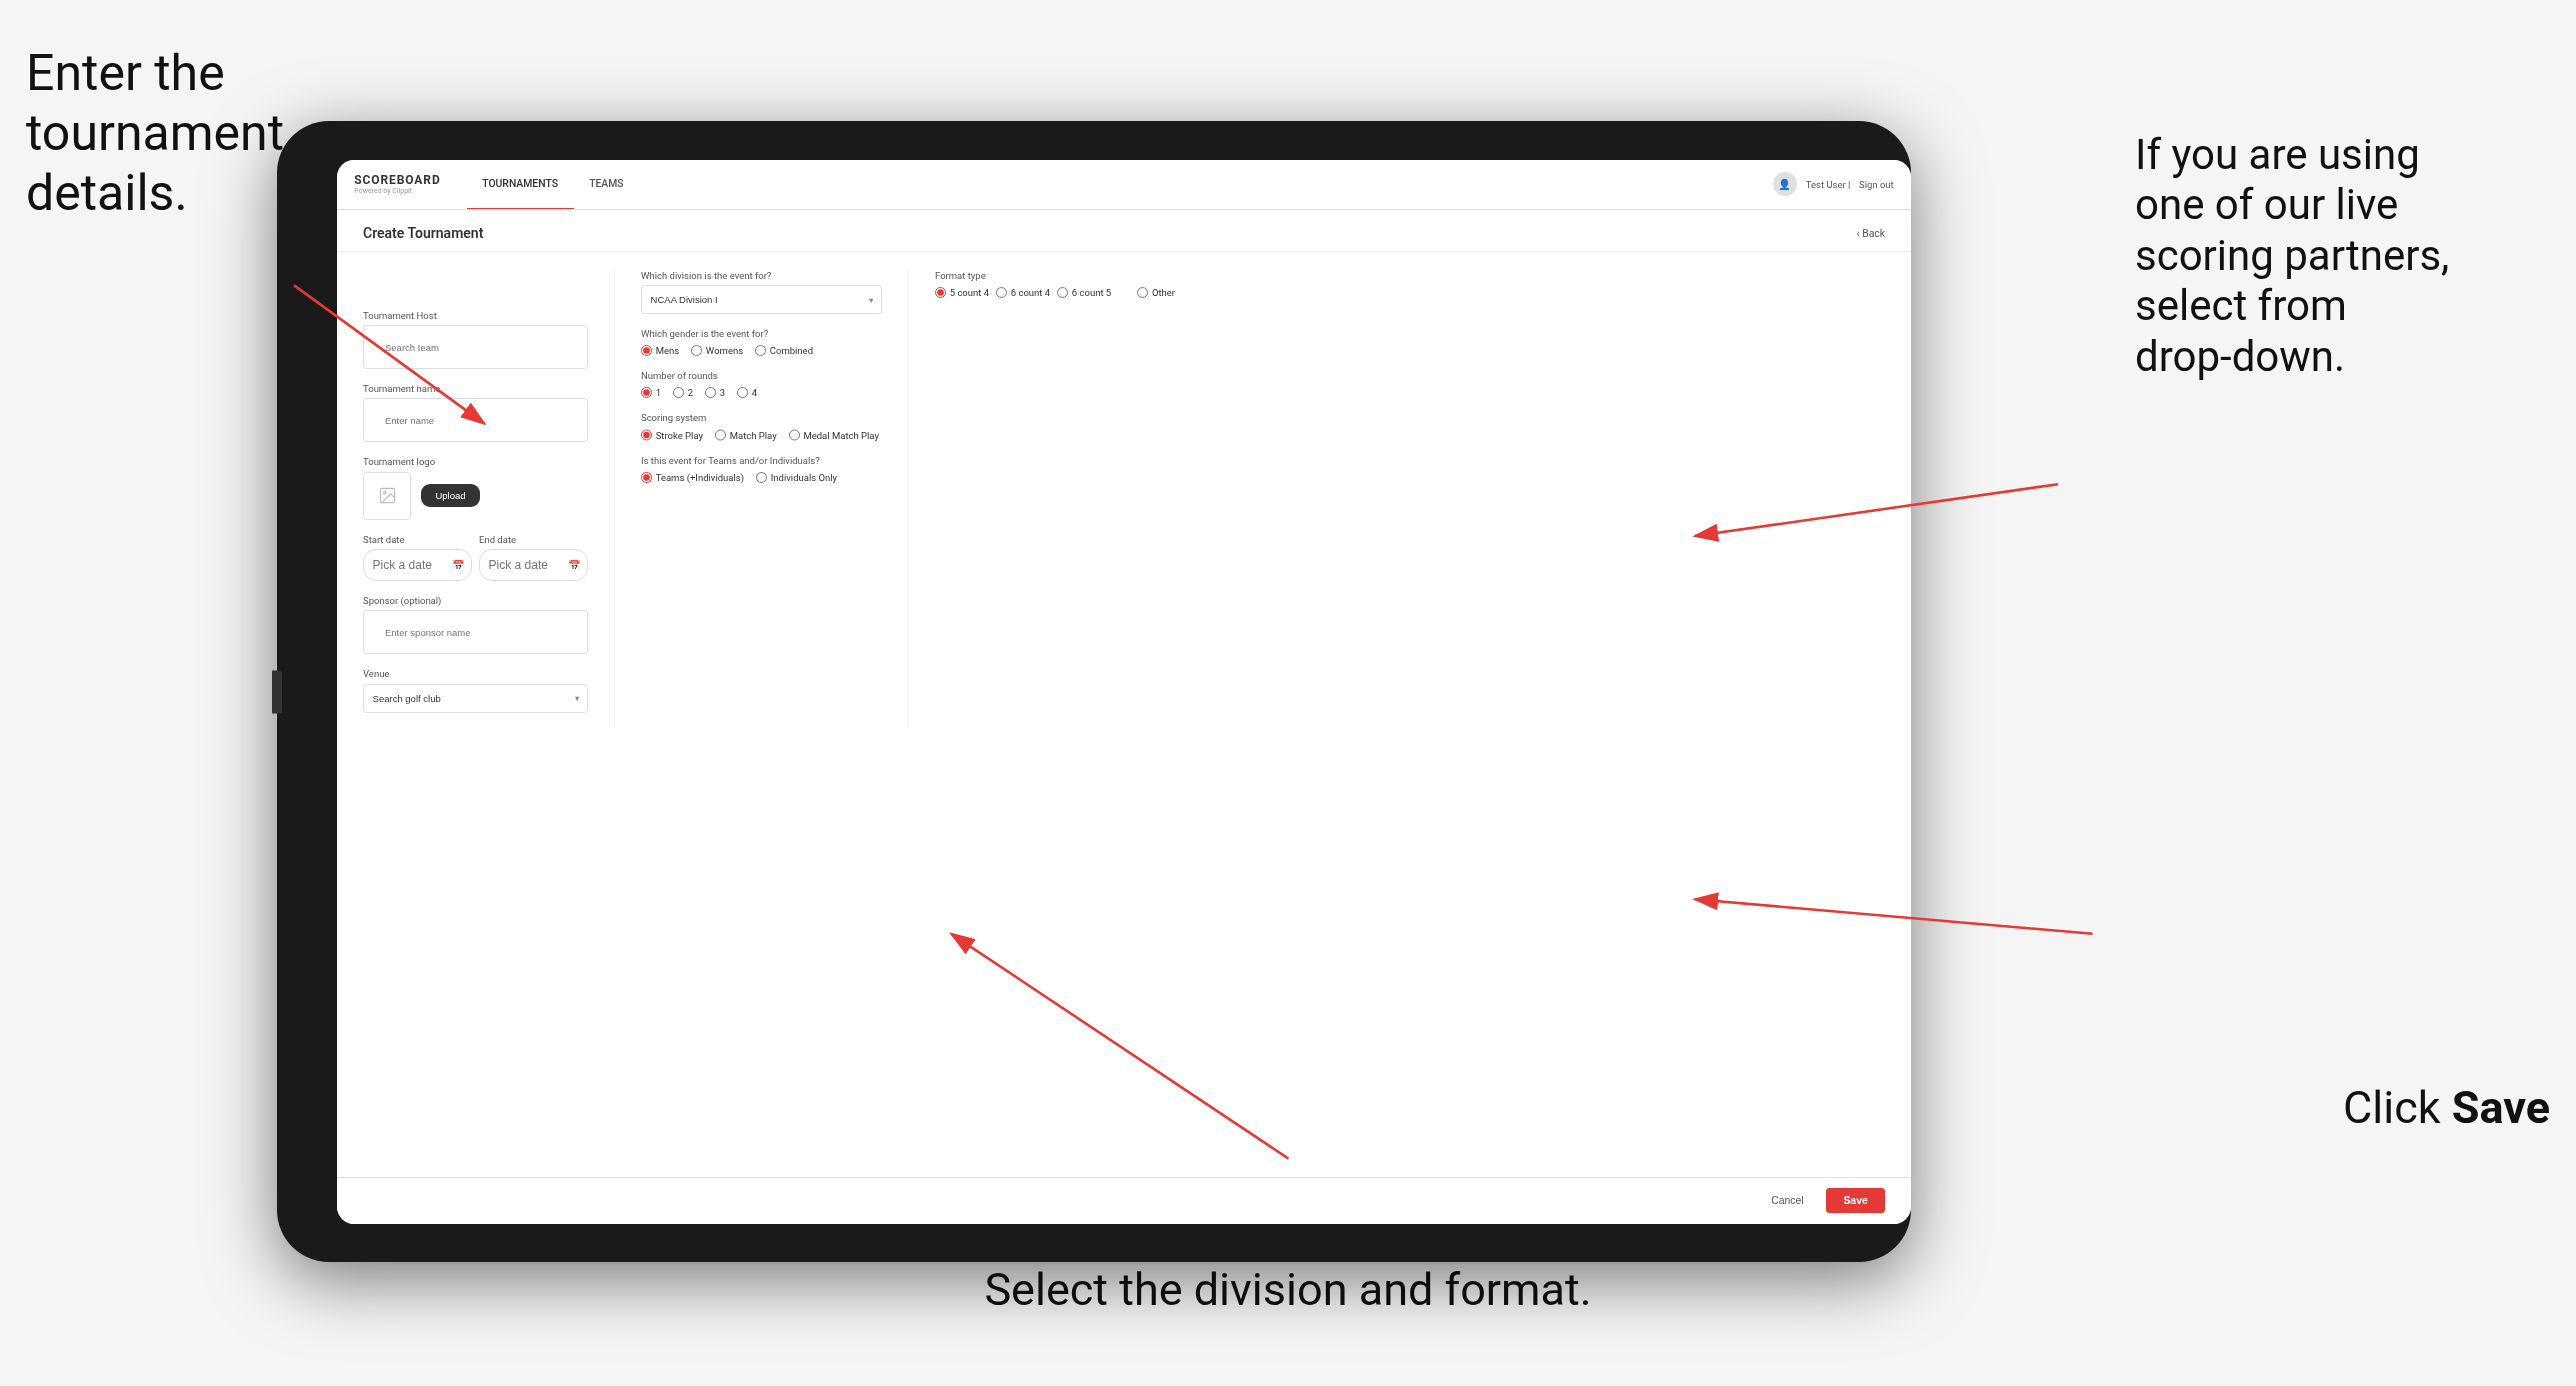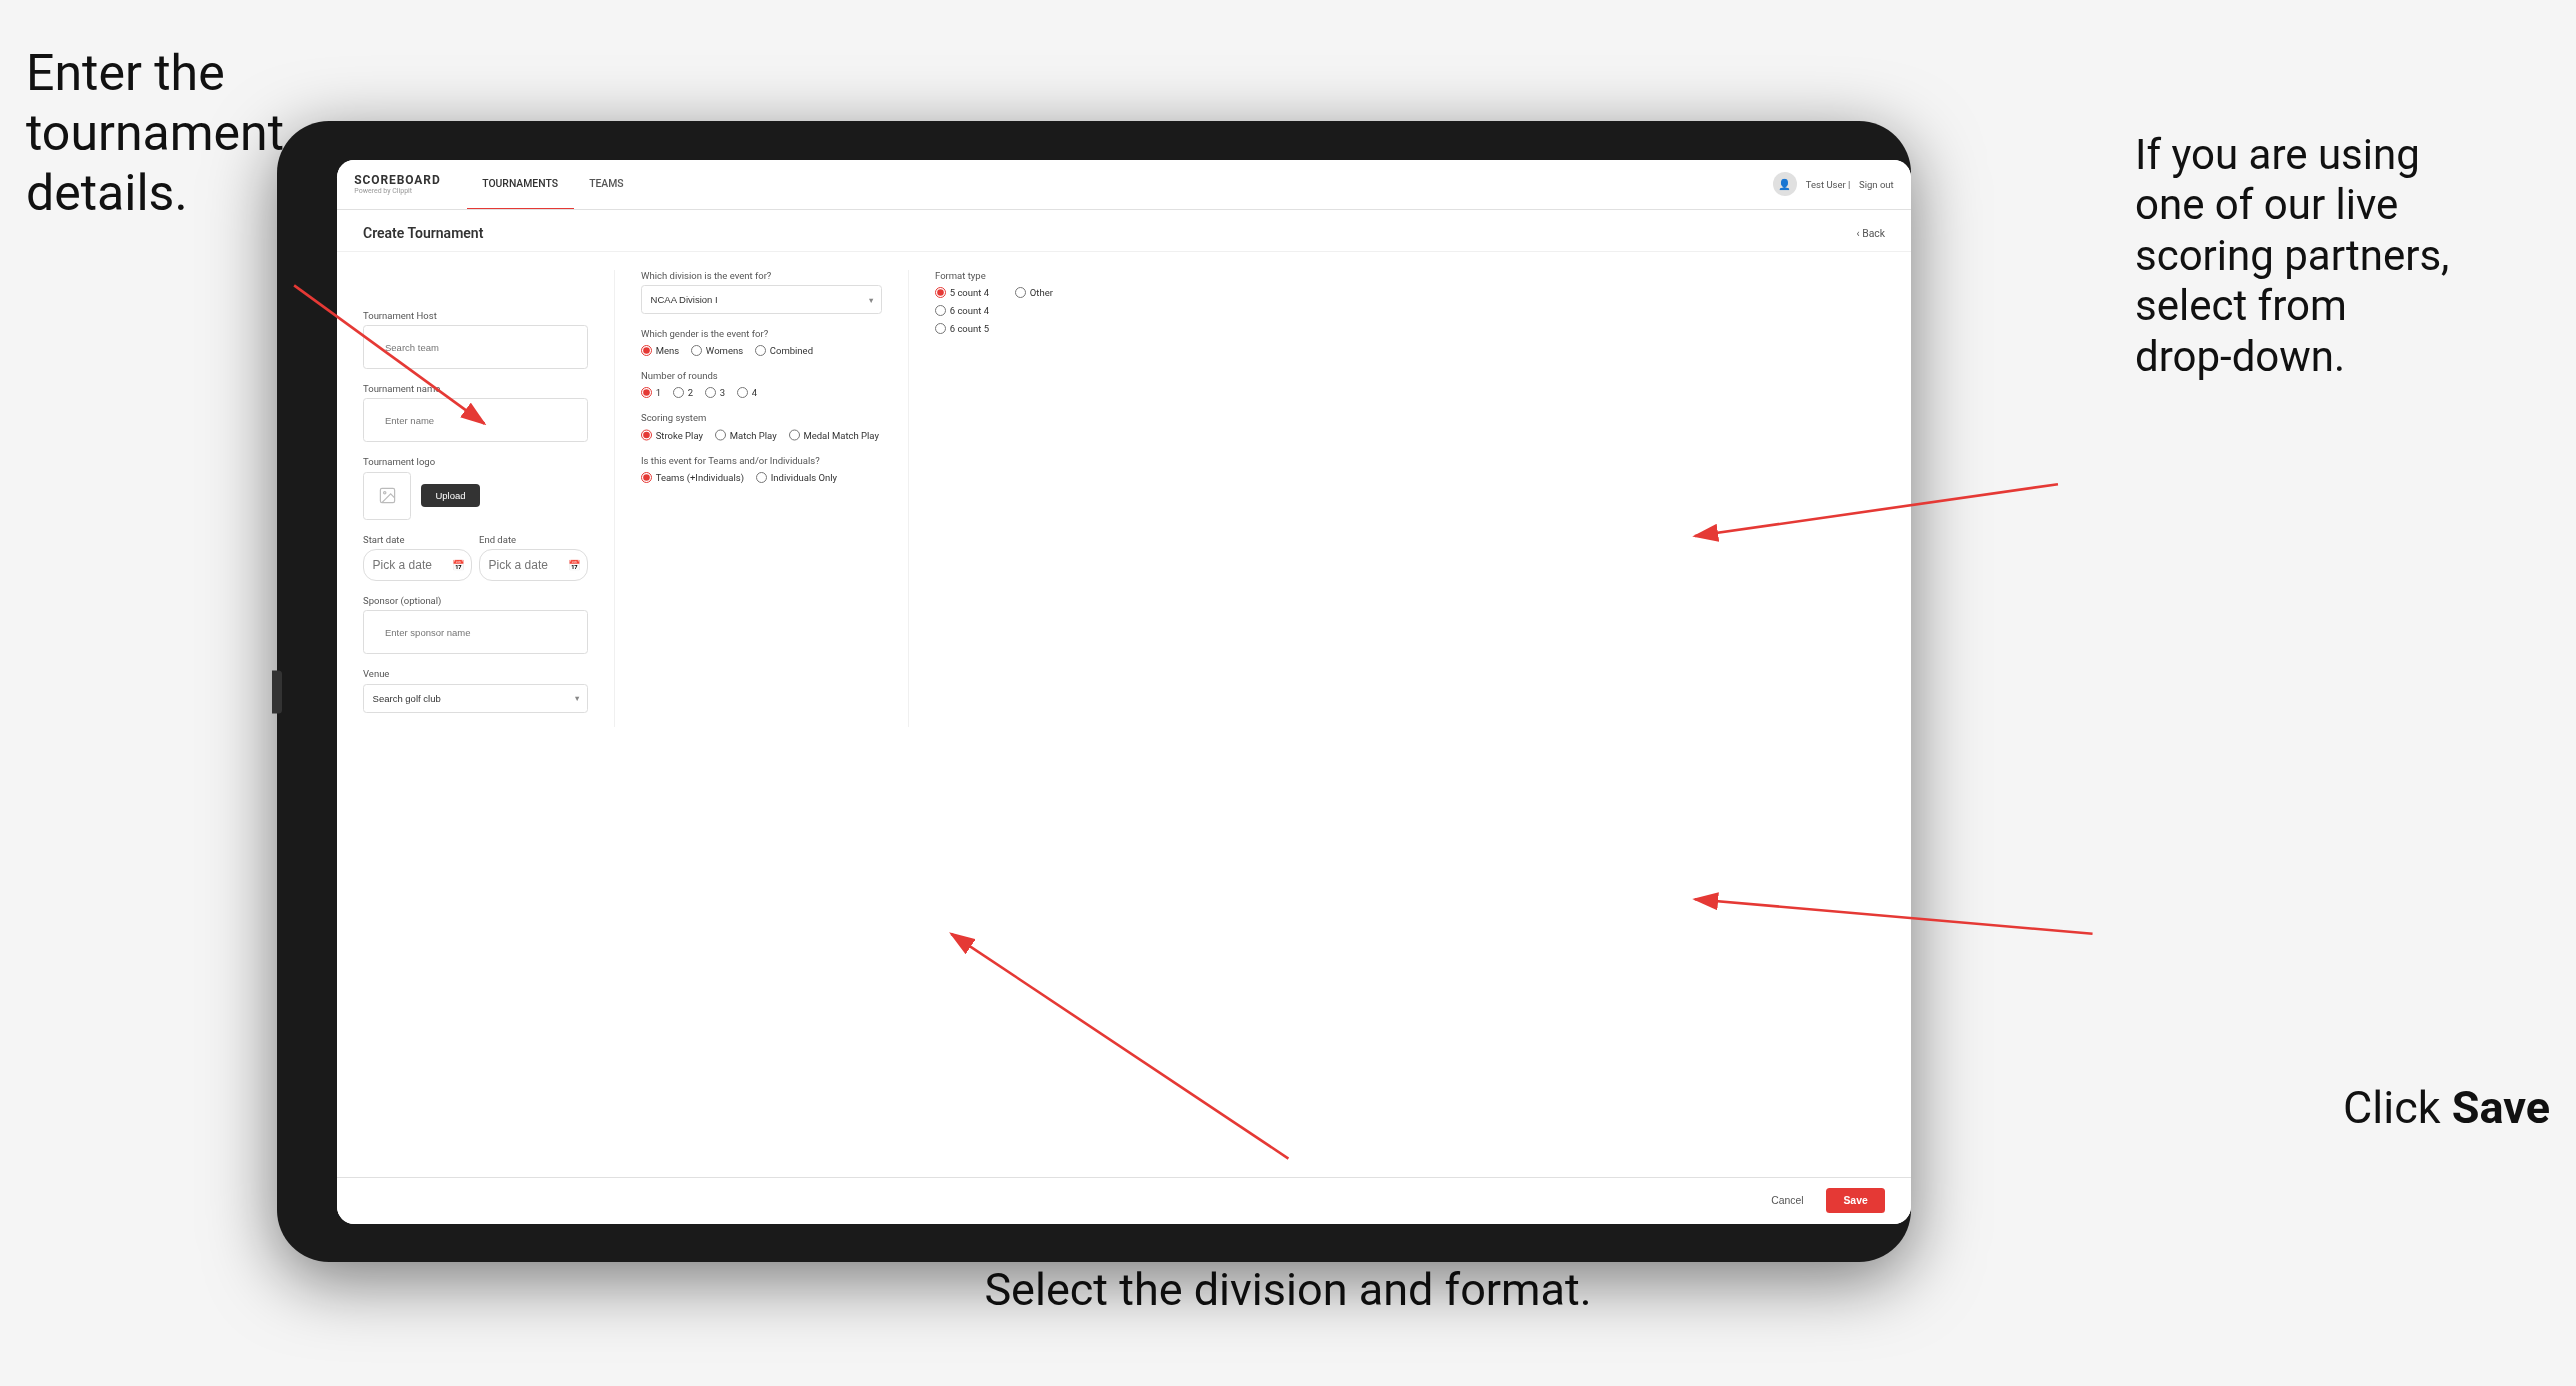--- a/index.html
+++ b/index.html
@@ -289,21 +289,21 @@
       align-items: center;
       justify-content: center;
       color: #bbb;
       font-size: 17.3px;
     }
 
     .upload-btn {
       background: #333;
       color: #fff;
       border: none;
-      border-radius: 4px;
+      border-radius: 9px;
       padding: 6px 14px;
       font-size: 9.5px;
       cursor: pointer;
     }
 
     
     .date-row {
       display: flex;
       gap: 7px;
       margin-bottom: 14px;
@@ -370,21 +370,20 @@
     }
 
     
     .format-options {
       display: flex;
       gap: 26px;
     }
 
     .format-col {
       display: flex;
-      flex-direction: column;
       gap: 7px;
     }
 
     
     .api-tag-input {
       border: 0.9px solid #ddd;
       border-radius: 3.5px;
       padding: 3.5px 7px;
       display: flex;
       align-items: center;

